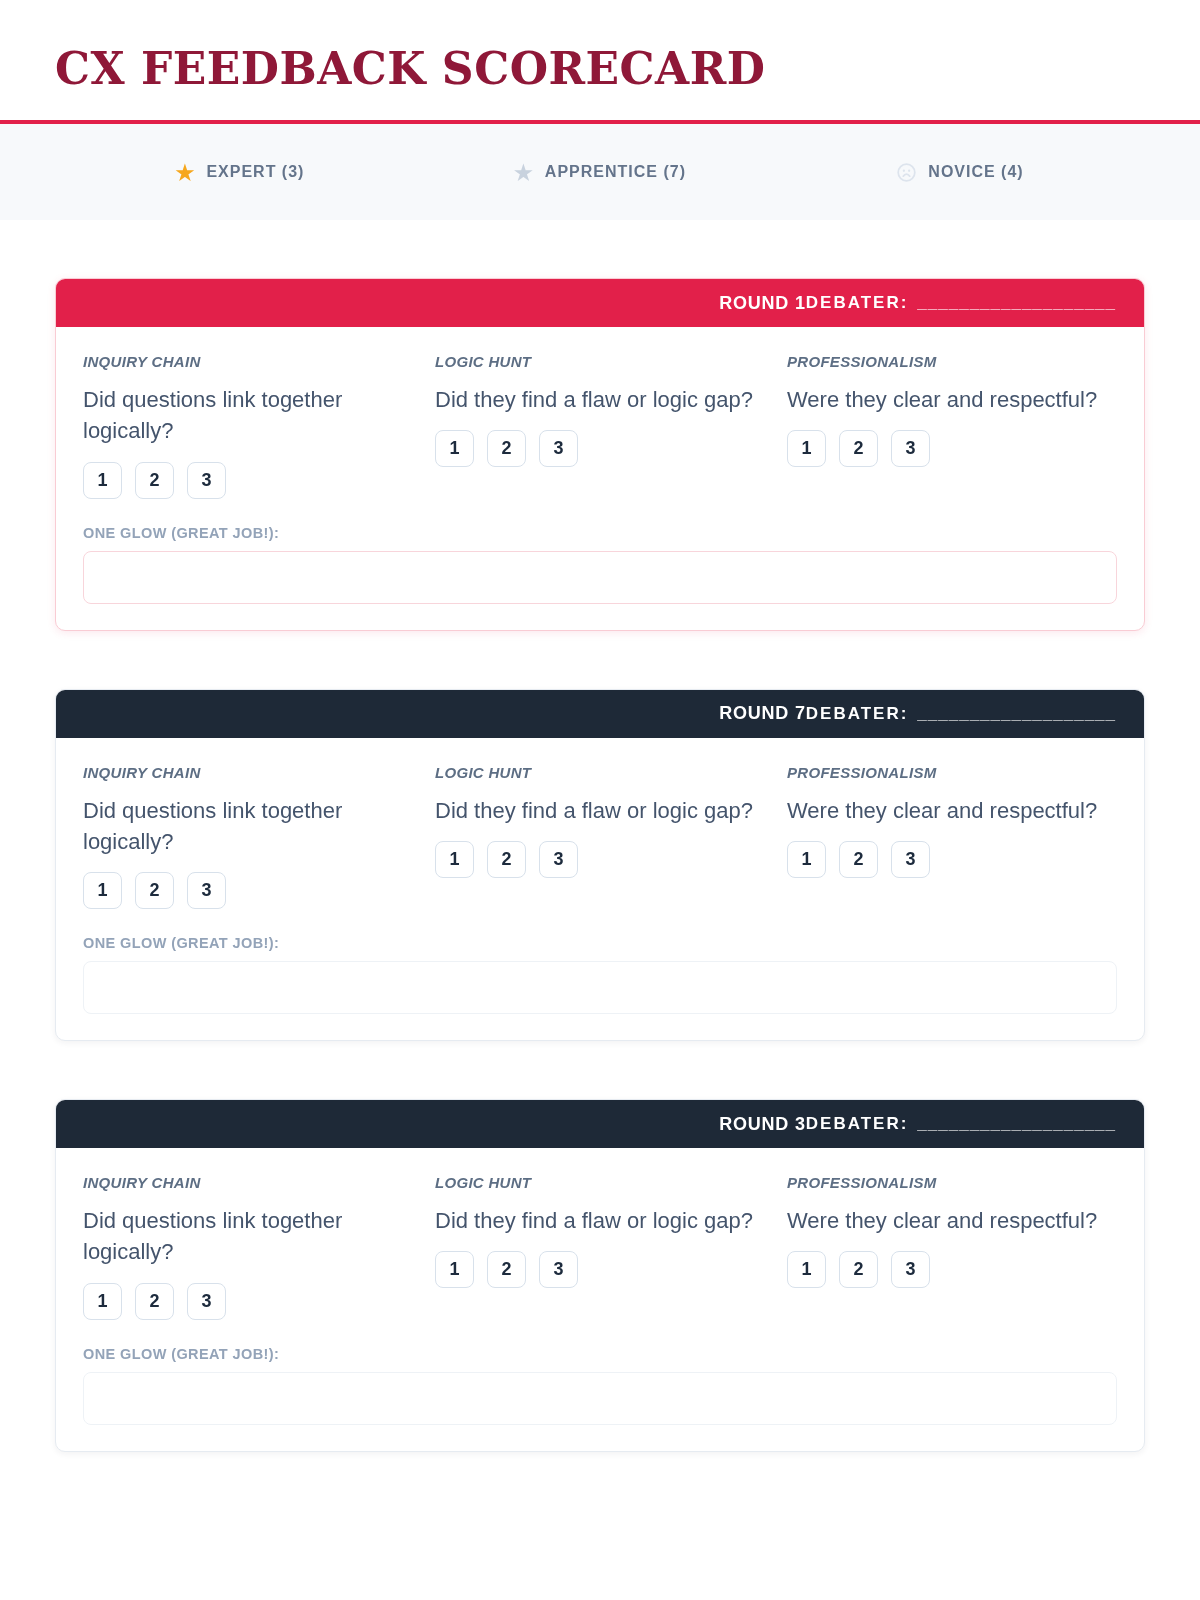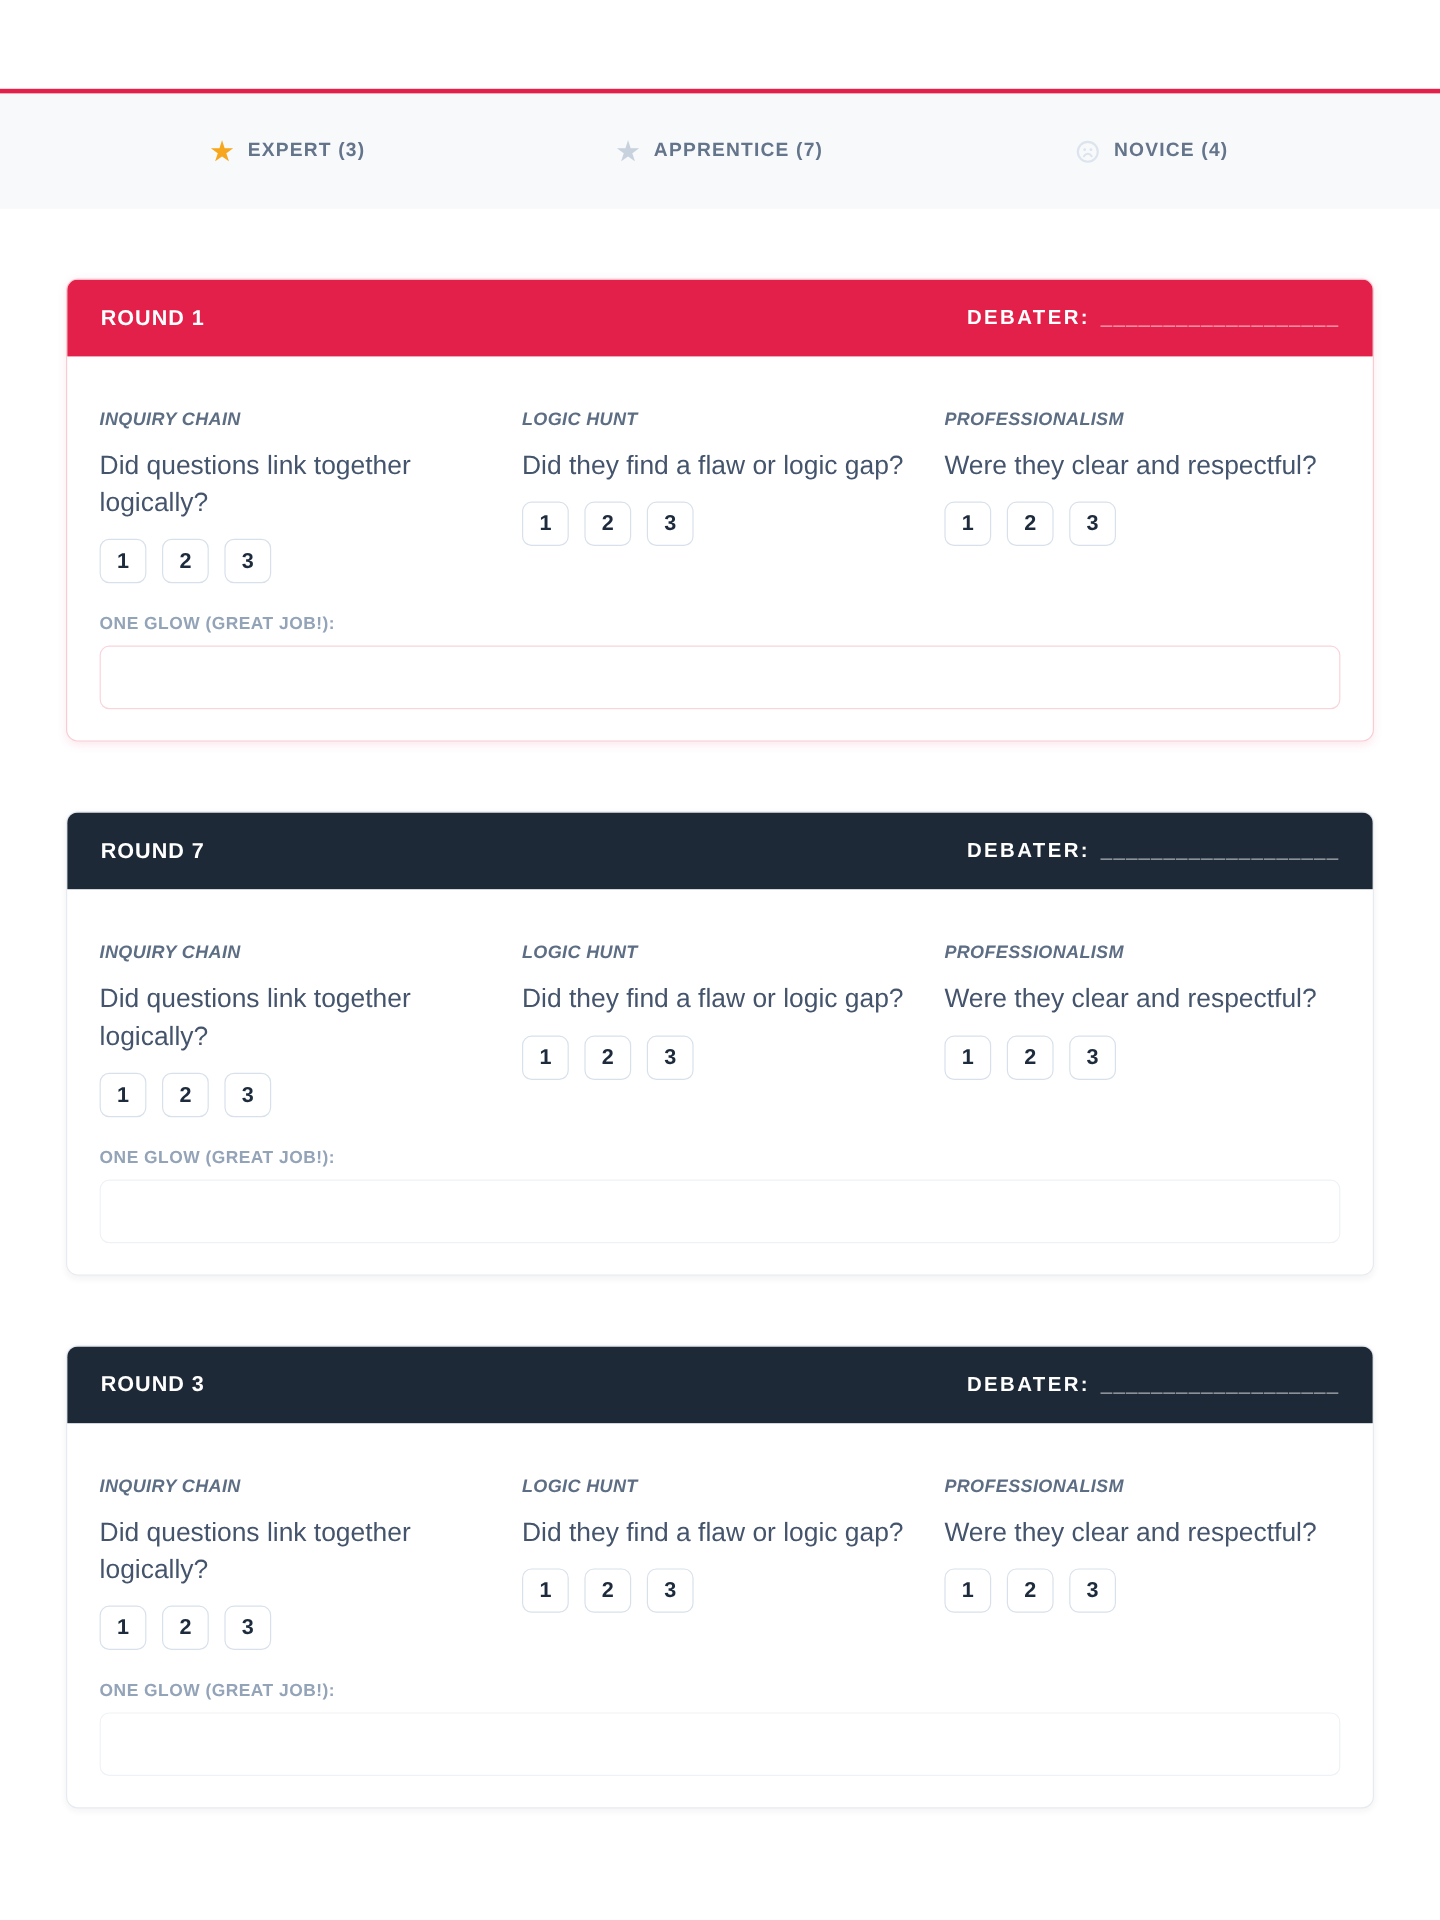--- a/index.html
+++ b/index.html
@@ -95,45 +95,45 @@
   .card:last-child { margin-bottom: 0; }
   .card-crimson {
     border: 1px solid #f9ccd4;
     box-shadow: 0 2px 8px rgba(226, 32, 74, 0.10);
   }
   .card-navy {
     border: 1px solid #e6ebf1;
     box-shadow: 0 2px 6px rgba(30, 41, 59, 0.06);
   }
   .card-header {
-    height: 64px;
+    height: 48px;
     display: flex;
     align-items: center;
-    justify-content: space-between;
+    justify-content: flex-end;
     padding: 0 28px;
     color: #ffffff;
   }
   .card-crimson .card-header { background: #e2204a; }
   .card-navy .card-header { background: #1e2937; }
   .round-title {
     font-size: 18px;
     font-weight: 700;
     letter-spacing: 0.8px;
   }
   .debater {
     display: flex;
     align-items: baseline;
     gap: 9px;
     font-size: 17px;
     font-weight: 700;
   }
   .debater-label { letter-spacing: 2px; }
   .debater-blank { letter-spacing: 1px; opacity: 0.9; }
 
-  .card-body { padding: 44px 27px 26px 27px; }
+  .card-body { padding: 26px 27px 26px 27px; }
   .cols {
     display: grid;
     grid-template-columns: 1fr 1fr 1fr;
     column-gap: 22px;
   }
   .criterion-name {
     margin: 0 0 14px 0;
     font-size: 15px;
     font-weight: 700;
     font-style: italic;
@@ -181,20 +181,21 @@
     font-size: 16px;
     color: #334155;
   }
   .card-crimson .glow-input { border-color: #f8d5db; }
 </style>
 </head>
 <body>
 
 <header class="doc-header">
   <div>
+    <h1 class="doc-title">CX FEEDBACK SCORECARD</h1>
   </div>
 </header>
 
 <div class="top-rule"></div>
 
 <div class="legend">
   <div class="legend-item">
     <span class="star star-gold">★</span>
     <span>EXPERT (3)</span>
   </div>

